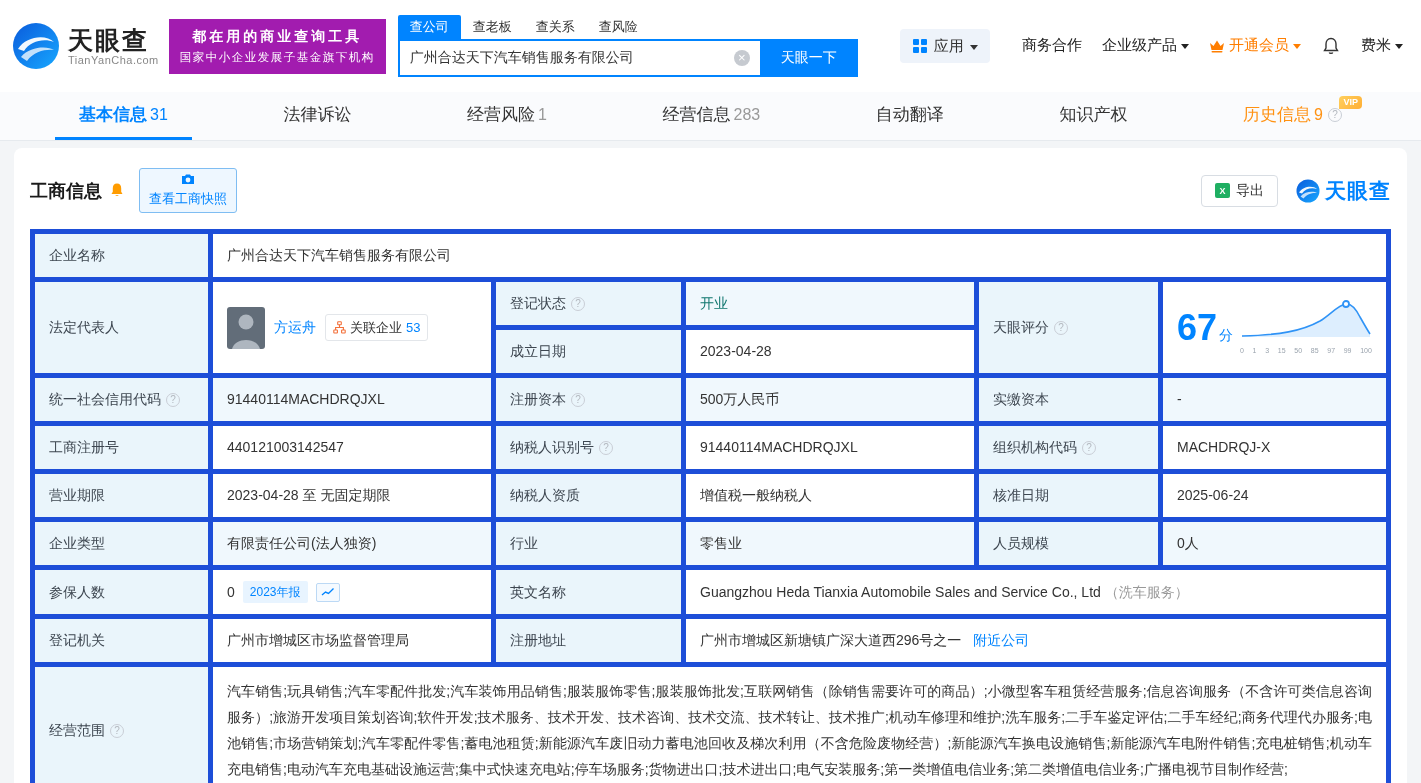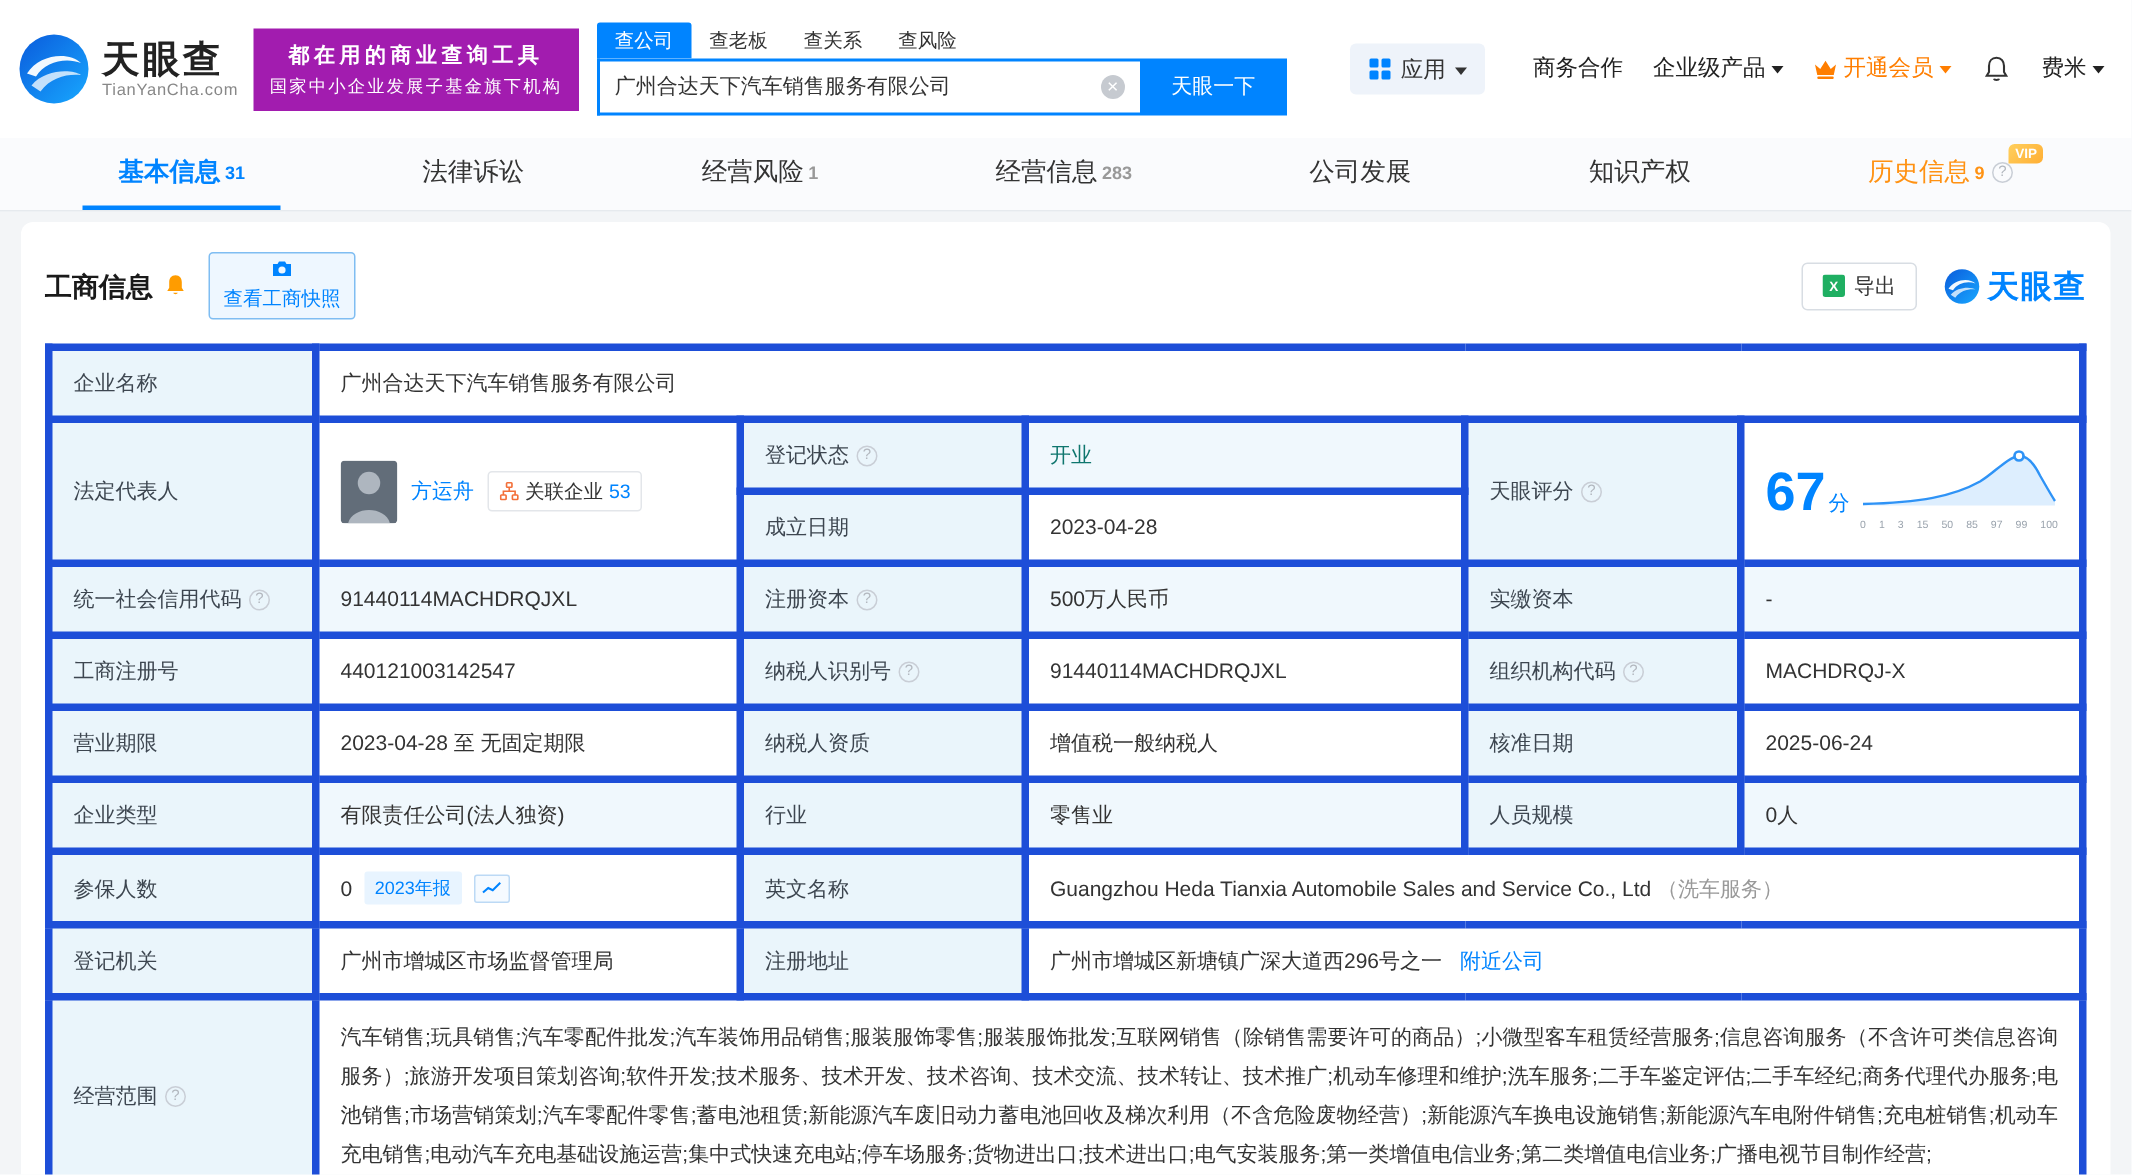--- a/index.html
+++ b/index.html
@@ -32,21 +32,21 @@
   .apps-chip { margin-left: 42px; background: #eef3fa; border-radius: 4px; height: 34px; display: flex; align-items: center; gap: 6px; padding: 0 12px; font-size: 15px; cursor: pointer; flex: none; color: #333; }
   .top-nav { margin-left: auto; display: flex; align-items: flex-start; gap: 20px; font-size: 15px; }
   .nav-item { display: flex; align-items: center; gap: 4px; cursor: pointer; white-space: nowrap; color: #222; }
   .nav-item.vip { color: #ff7e00; }
   .caret { width: 0; height: 0; border-left: 4px solid transparent; border-right: 4px solid transparent; border-top: 5px solid currentColor; display: inline-block; margin-top: 2px; }
   .bell-btn { cursor: pointer; display: flex; }
   
   .tabbar { background: #fafbfd; border-bottom: 1px solid #e6eaee; display: flex; justify-content: space-between; padding: 0 55px; height: 49px; }
   .tab { display: flex; align-items: center; font-size: 17px; padding: 0 24px; cursor: pointer; position: relative; border-bottom: 3px solid transparent; color: #333; }
   .tab.active { color: #0084ff; font-weight: bold; border-bottom-color: #0084ff; }
-  .tab sup { font-size: 12px; margin-left: 3px; color: #999; font-weight: bold; }
+  .tab sup { font-size: 16px; margin-left: 3px; color: #999; font-weight: normal; }
   .tab.active sup { color: #0084ff; }
   .tab.history { color: #ff9213; }
   .tab.history sup { color: #ff9213; }
   .vip-badge { position: absolute; top: 4px; right: 4px; background: linear-gradient(135deg, #ffd05e, #ffae34); color: #fff; font-size: 9px; font-weight: bold; padding: 1px 4px; border-radius: 4px 4px 4px 0; line-height: 1.2; }
   .help { display: inline-block; width: 14px; height: 14px; border: 1px solid #c9ced6; border-radius: 50%; margin-left: 5px; color: #b3b8bf; font-size: 10px; line-height: 12px; text-align: center; cursor: pointer; vertical-align: 1px; flex: none; }
   .help::before { content: "?"; }
   
   .main { padding: 7px 14px 0; }
   .card { background: #fff; border-radius: 8px; padding: 20px 16px 20px; }
   .card-head { display: flex; align-items: center; }
@@ -174,21 +174,21 @@
   </div>
   <div class="tab">
     <span>经营风险</span>
       <sup>1</sup>
   </div>
   <div class="tab">
     <span>经营信息</span>
       <sup>283</sup>
   </div>
   <div class="tab">
-    <span>公司发展</span>
+    <span>自动翻译</span>
   </div>
   <div class="tab">
     <span>知识产权</span>
   </div>
   <div class="tab history">
     <span class="vip-badge">VIP</span>
     <span>历史信息</span>
       <sup>9</sup>
     <span class="help"></span>
   </div>

